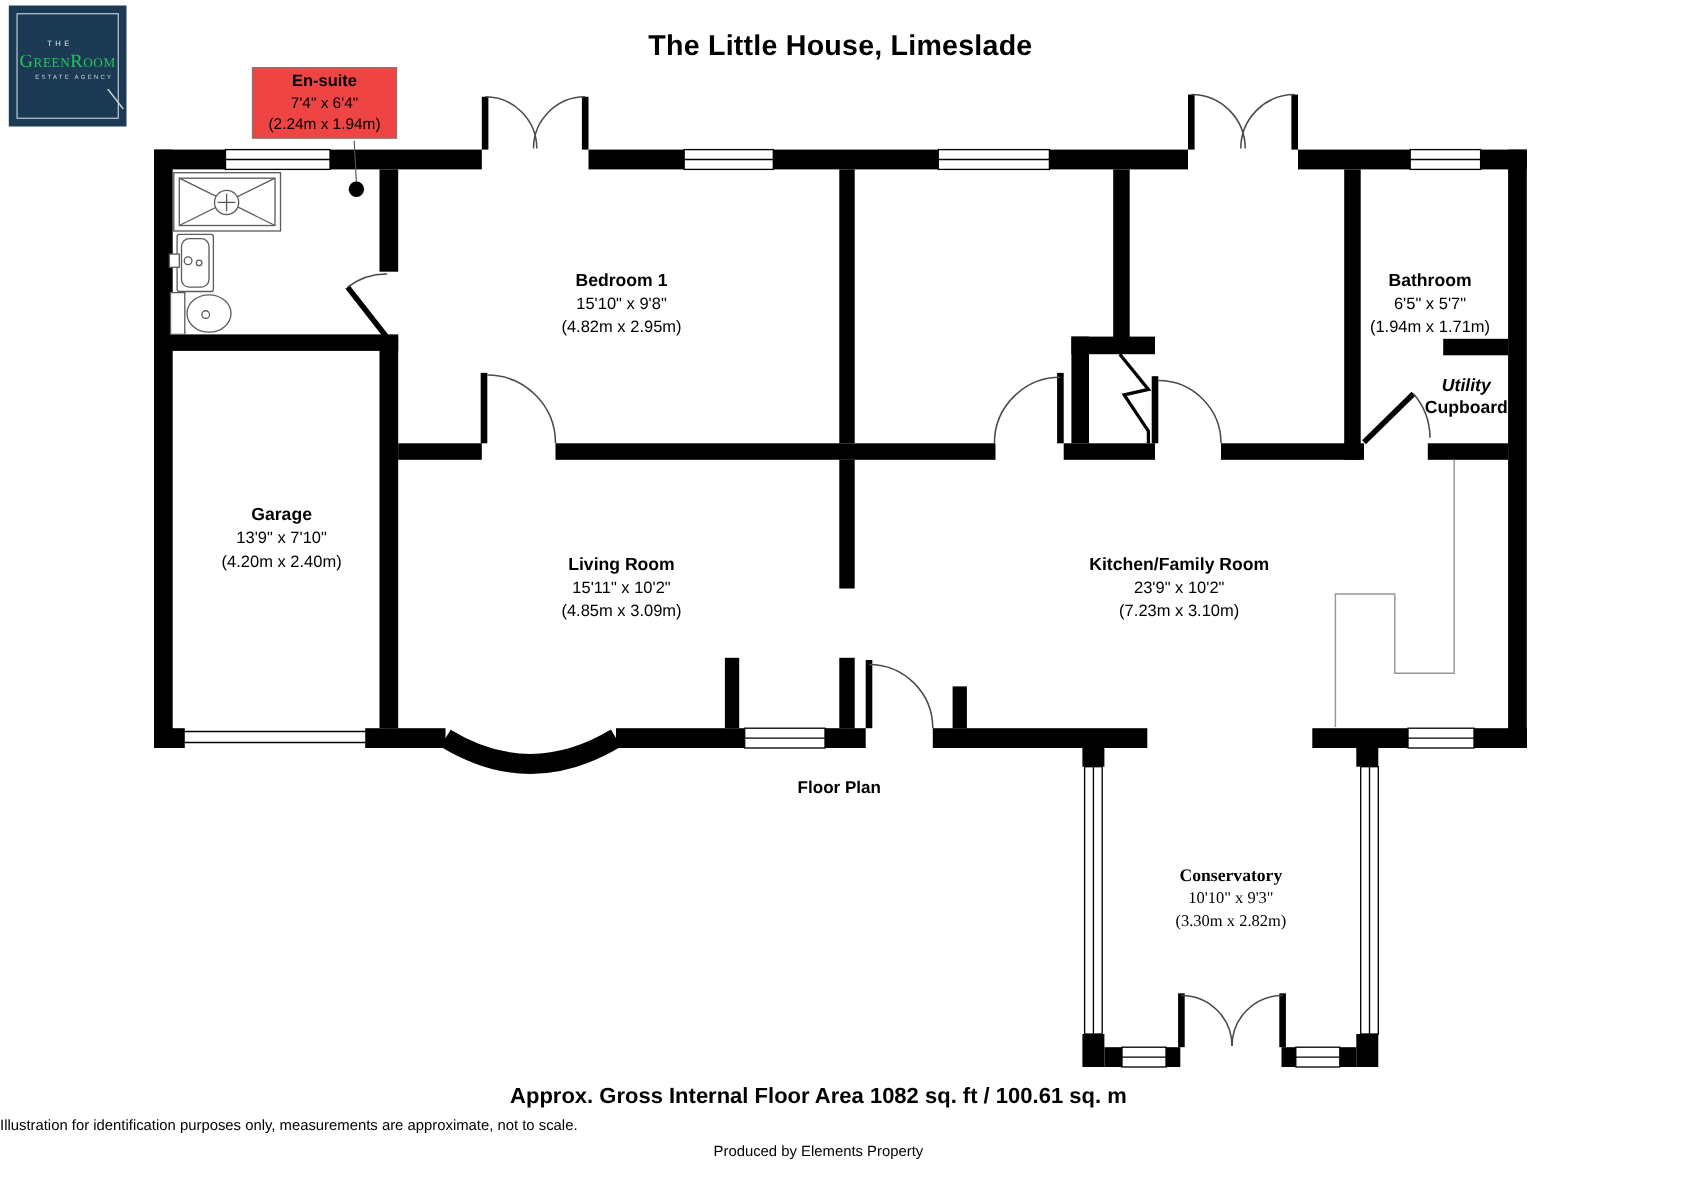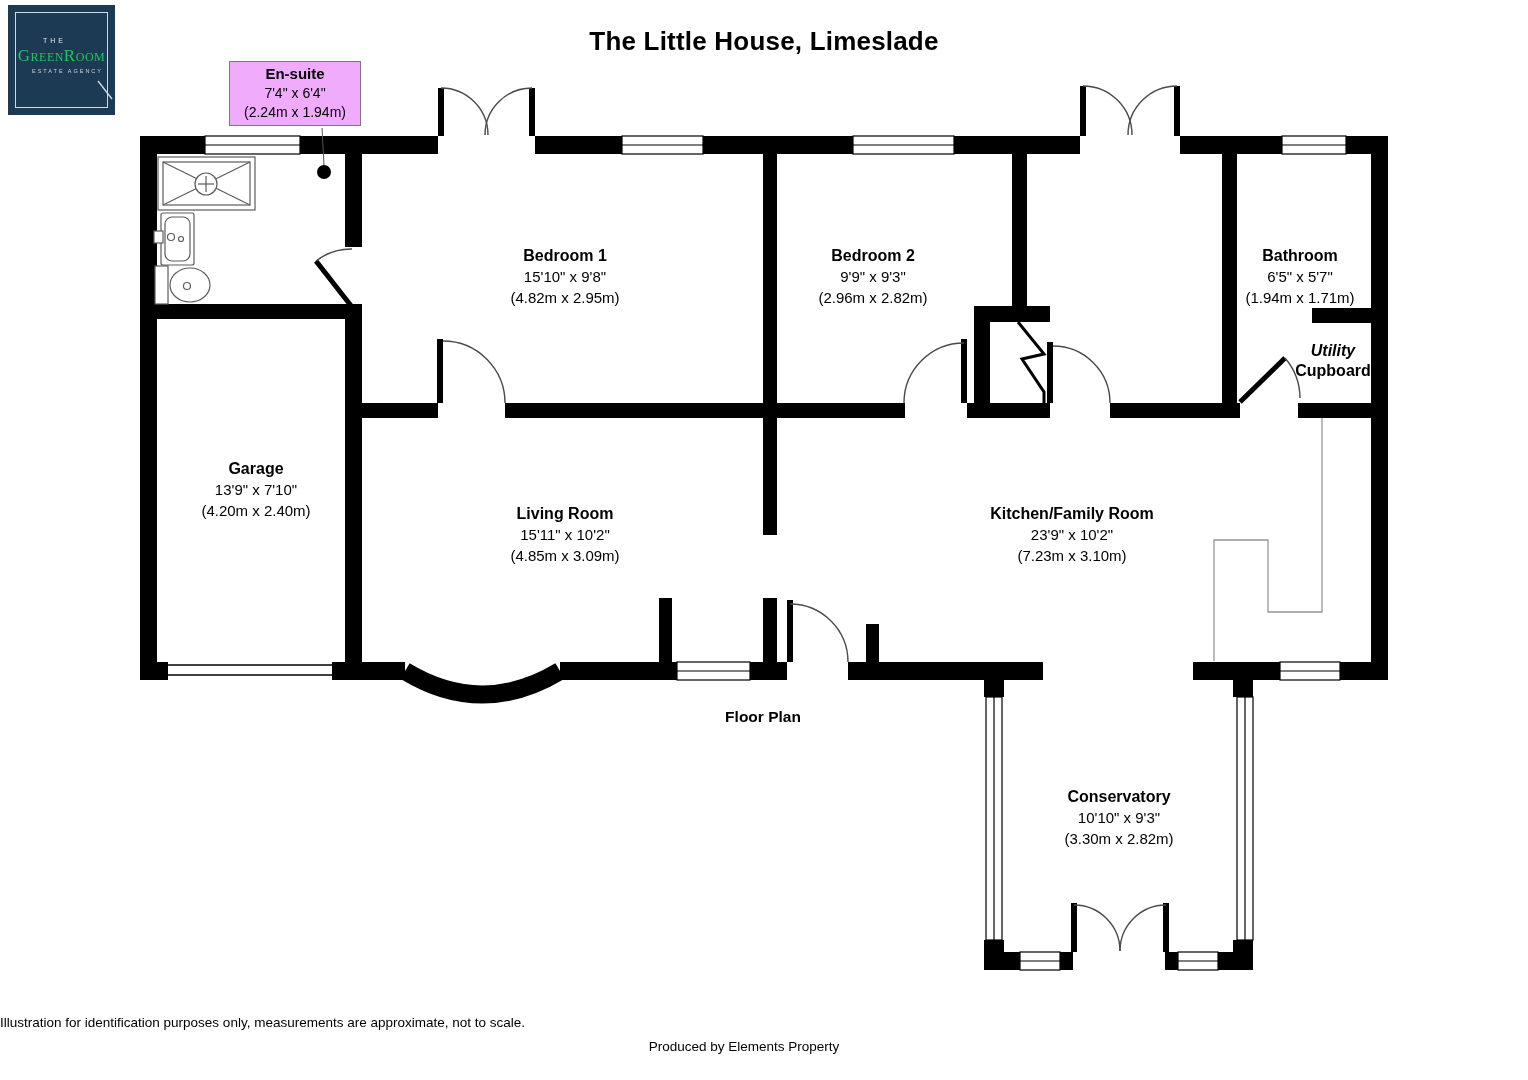--- a/index.html
+++ b/index.html
@@ -3,21 +3,21 @@
 <meta charset="utf-8">
 <style>
   html,body{margin:0;padding:0;background:#fff;}
   body{width:1528px;height:1080px;position:relative;font-family:"Liberation Sans",sans-serif;color:#000;overflow:hidden;}
   #stage{position:absolute;left:0;top:0;width:1528px;height:1080px;}
   svg.plan{position:absolute;left:0;top:0;}
   .title{position:absolute;left:0;top:26px;width:1528px;text-align:center;font-size:26px;font-weight:bold;letter-spacing:.2px;}
   .lbl{position:absolute;text-align:center;transform:translateX(-50%);white-space:nowrap;}
   .nm{font-weight:bold;font-size:16px;line-height:21px;}
   .dim{font-size:15px;line-height:21px;}
-  .ensuite-box{position:absolute;left:229px;top:61px;width:130px;background:#f0abfc;border:1px solid #7a7a7a;text-align:center;padding:2px 0 3px 0;}
+  .ensuite-box{position:absolute;left:229px;top:61px;width:130px;background:#ef4444;border:1px solid #7a7a7a;text-align:center;padding:2px 0 3px 0;}
   .ensuite-box .nm{font-size:15px;line-height:20px;}
   .ensuite-box .dim{font-size:14px;line-height:19px;}
   .floorplan-cap{position:absolute;left:763px;top:708px;transform:translateX(-50%);font-weight:bold;font-size:15.5px;}
   .cap-area{position:absolute;left:0;top:986px;width:1488px;text-align:center;font-weight:bold;font-size:20px;}
   .cap-note{position:absolute;left:0;top:1015px;width:1488px;font-size:13.5px;}
   .cap-prod{position:absolute;left:0;top:1039px;width:1488px;text-align:center;font-size:13.5px;}
   
   .logo{position:absolute;left:8px;top:5px;width:107px;height:110px;background:#1c3a53;}
   .logo .inner{position:absolute;left:7px;top:7px;right:7px;bottom:7px;border:1px solid #cfd9e2;}
   .logo .the{position:absolute;left:0;top:32px;width:100%;text-align:center;font-size:7px;letter-spacing:3px;color:#dfe7ee;padding-right:14px;box-sizing:border-box;}
@@ -193,25 +193,20 @@
     <div class="dim">7'4" x 6'4"</div>
     <div class="dim">(2.24m x 1.94m)</div>
   </div>
 
   <div class="lbl" style="left:565px;top:245px;">
     <div class="nm">Bedroom 1</div>
     <div class="dim">15'10" x 9'8"</div>
     <div class="dim">(4.82m x 2.95m)</div>
   </div>
 
-  <div class="lbl" style="left:873px;top:245px;">
-    <div class="nm">Bedroom 2</div>
-    <div class="dim">9'9" x 9'3"</div>
-    <div class="dim">(2.96m x 2.82m)</div>
-  </div>
 
 
   <div class="lbl" style="left:1300px;top:245px;">
     <div class="nm">Bathroom</div>
     <div class="dim">6'5" x 5'7"</div>
     <div class="dim">(1.94m x 1.71m)</div>
   </div>
 
   <div class="lbl utility-lbl" style="left:1333px;top:341px;">
     <div class="nm" style="line-height:20px;font-style:italic;">Utility</div>
@@ -229,23 +224,24 @@
     <div class="dim">15'11" x 10'2"</div>
     <div class="dim">(4.85m x 3.09m)</div>
   </div>
 
   <div class="lbl" style="left:1072px;top:503px;">
     <div class="nm">Kitchen/Family Room</div>
     <div class="dim">23'9" x 10'2"</div>
     <div class="dim">(7.23m x 3.10m)</div>
   </div>
 
-  <div class="lbl" style="left:1119px;top:786px;">
+  <div class="lbl" style="left:1119px;top:786px;font-family:Liberation Serif, serif;">
     <div class="nm">Conservatory</div>
     <div class="dim">10'10" x 9'3"</div>
     <div class="dim">(3.30m x 2.82m)</div>
   </div>
 
   <div class="floorplan-cap">Floor Plan</div>
+  <div class="cap-area">Approx. Gross Internal Floor Area 1082 sq. ft / 100.61 sq. m</div>
   <div class="cap-note">Illustration for identification purposes only, measurements are approximate, not to scale.</div>
   <div class="cap-prod">Produced by Elements Property</div>
 
 </div>
 
 </body></html>

